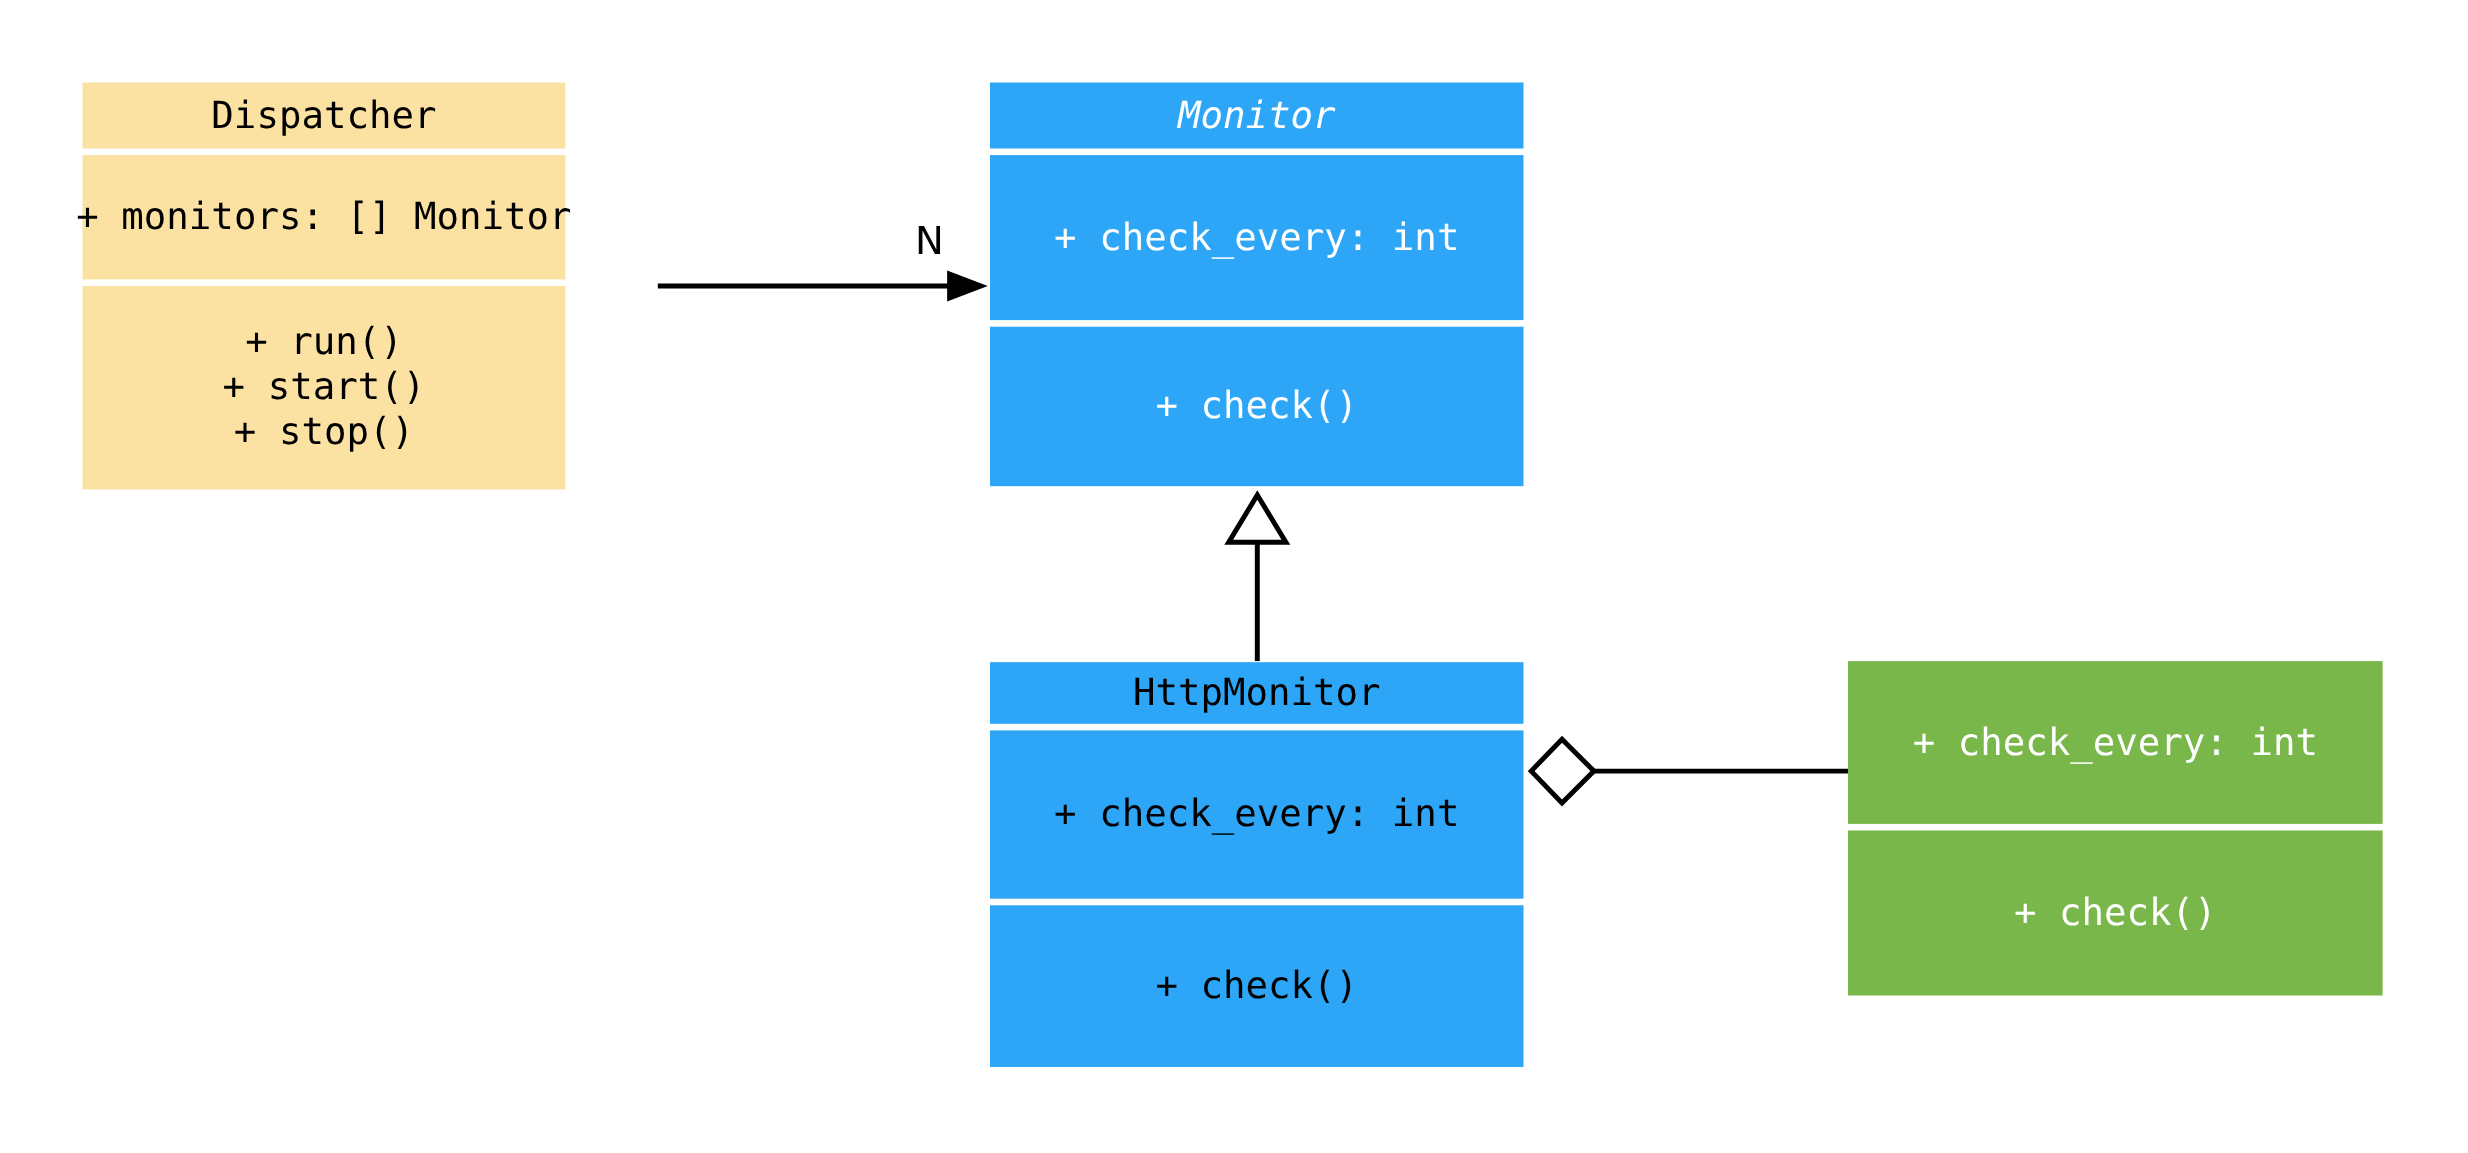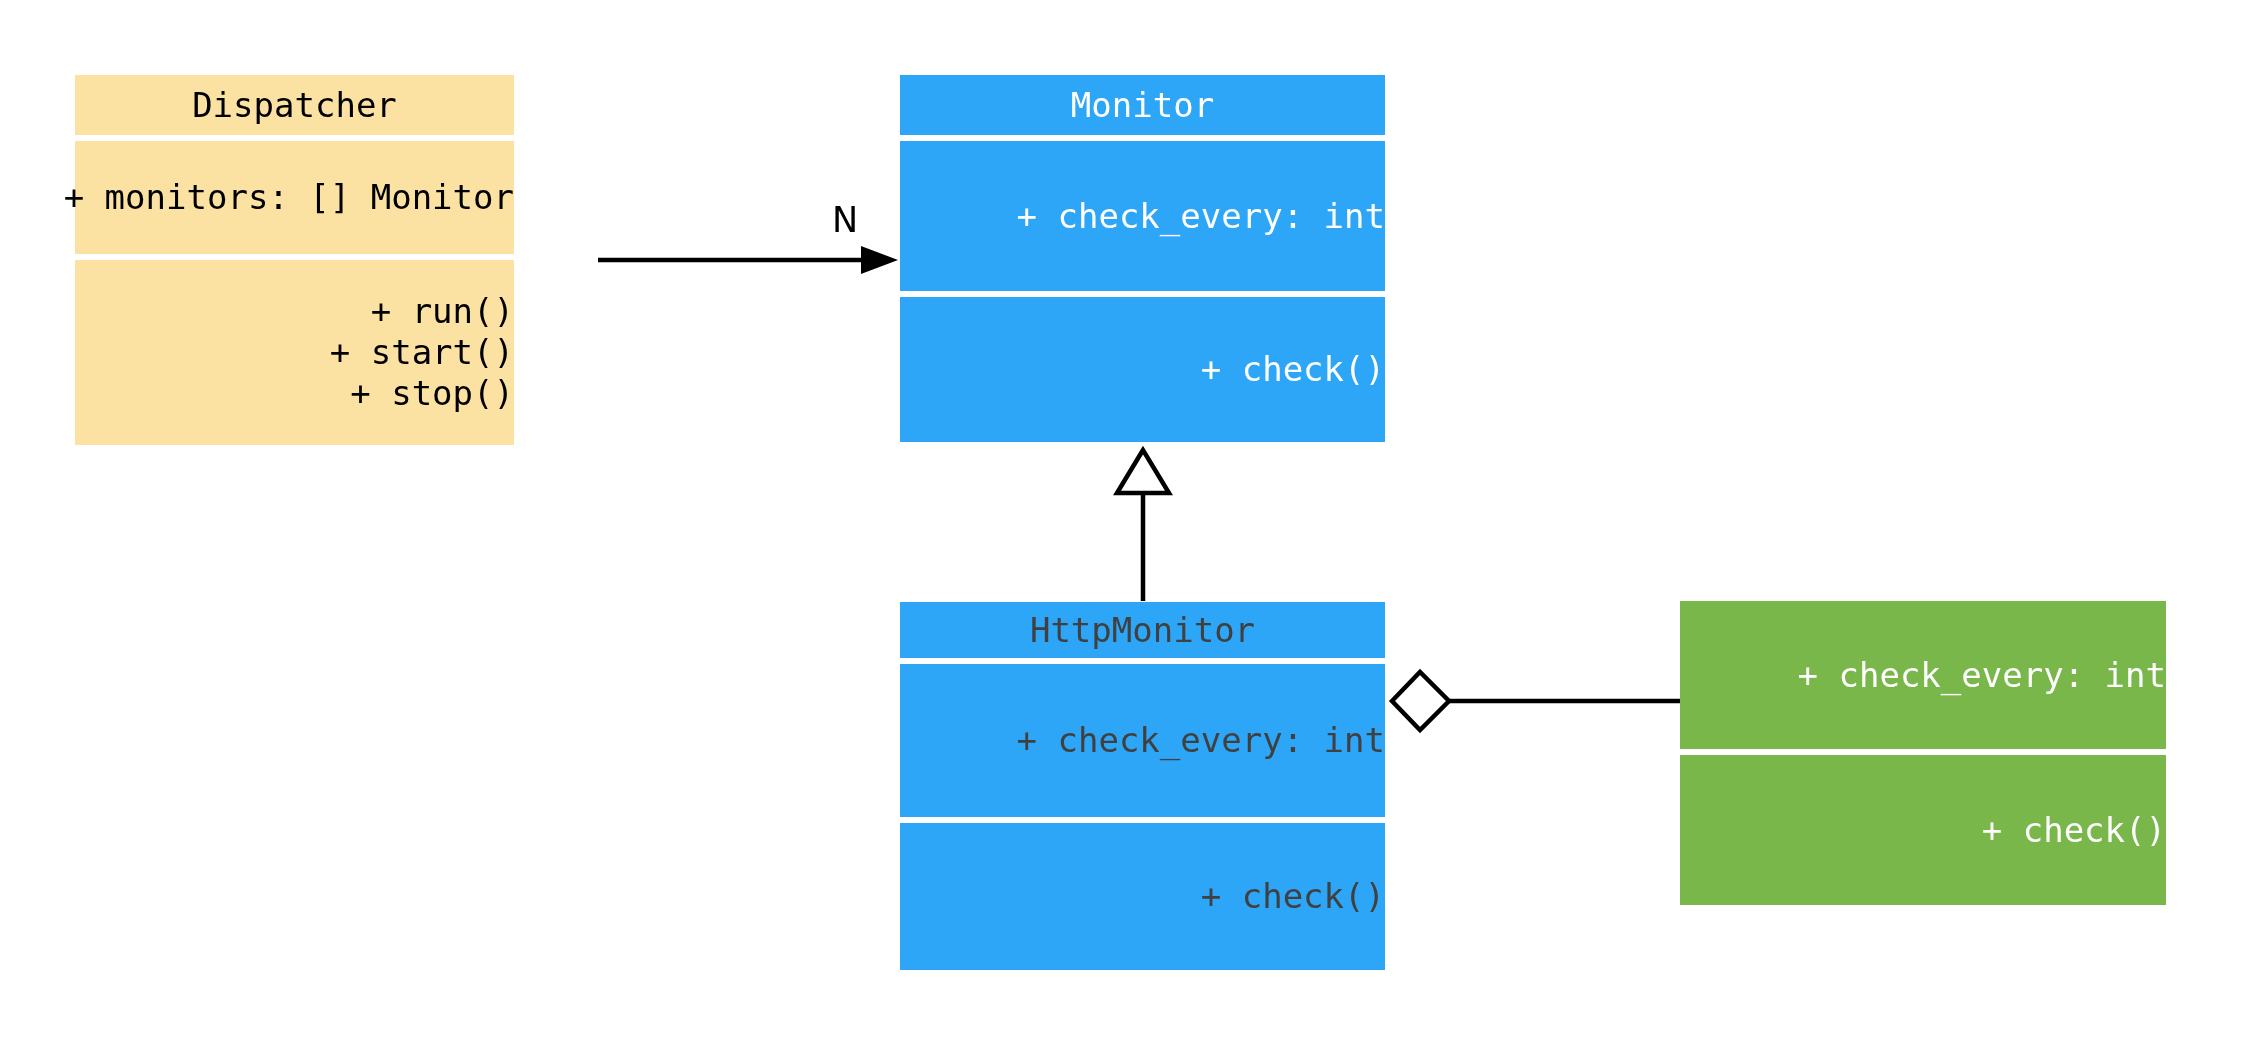--- a/index.html
+++ b/index.html
@@ -32,27 +32,28 @@
   .sec {
     display: flex;
     flex-direction: column;
     justify-content: center;
   }
   .sec-title {
     align-items: center;
     text-align: center;
   }
   .sec-attrs, .sec-methods {
-    align-items: flex-end;
+    align-items: center;
   }
   .line {
     white-space: pre;
     line-height: 41px;
   }
   .abstract {
+    font-style: italic;
   }
 
   
   .dispatcher { left: 75px; top: 75px; width: 439px; }
   .dispatcher .sec-title   { height: 60px; }
   .dispatcher .sec-attrs   { height: 113px; }
   .dispatcher .sec-methods { height: 185px; }
 
   
   .monitor { left: 900px; top: 75px; width: 485px; }
@@ -121,21 +122,21 @@
   <div class="uml-class monitor" style="color: rgb(255, 255, 255);">
     <div class="sec sec-title abstract" style="background-color: rgb(46, 166, 247);">Monitor</div>
     <div class="sec sec-attrs" style="background-color: rgb(46, 166, 247);">
       <div class="line">+ check_every: int</div>
     </div>
     <div class="sec sec-methods" style="background-color: rgb(46, 166, 247);">
       <div class="line">+ check()</div>
     </div>
   </div>
 
-  <div class="uml-class httpmonitor" style="color: #404040;">
+  <div class="uml-class httpmonitor" style="color: #000000;">
     <div class="sec sec-title" style="background-color: rgb(46, 166, 247);">HttpMonitor</div>
     <div class="sec sec-attrs" style="background-color: rgb(46, 166, 247);">
       <div class="line">+ check_every: int</div>
     </div>
     <div class="sec sec-methods" style="background-color: rgb(46, 166, 247);">
       <div class="line">+ check()</div>
     </div>
   </div>
 
   <div class="uml-class httpclient" style="color: rgb(255, 255, 255);">

